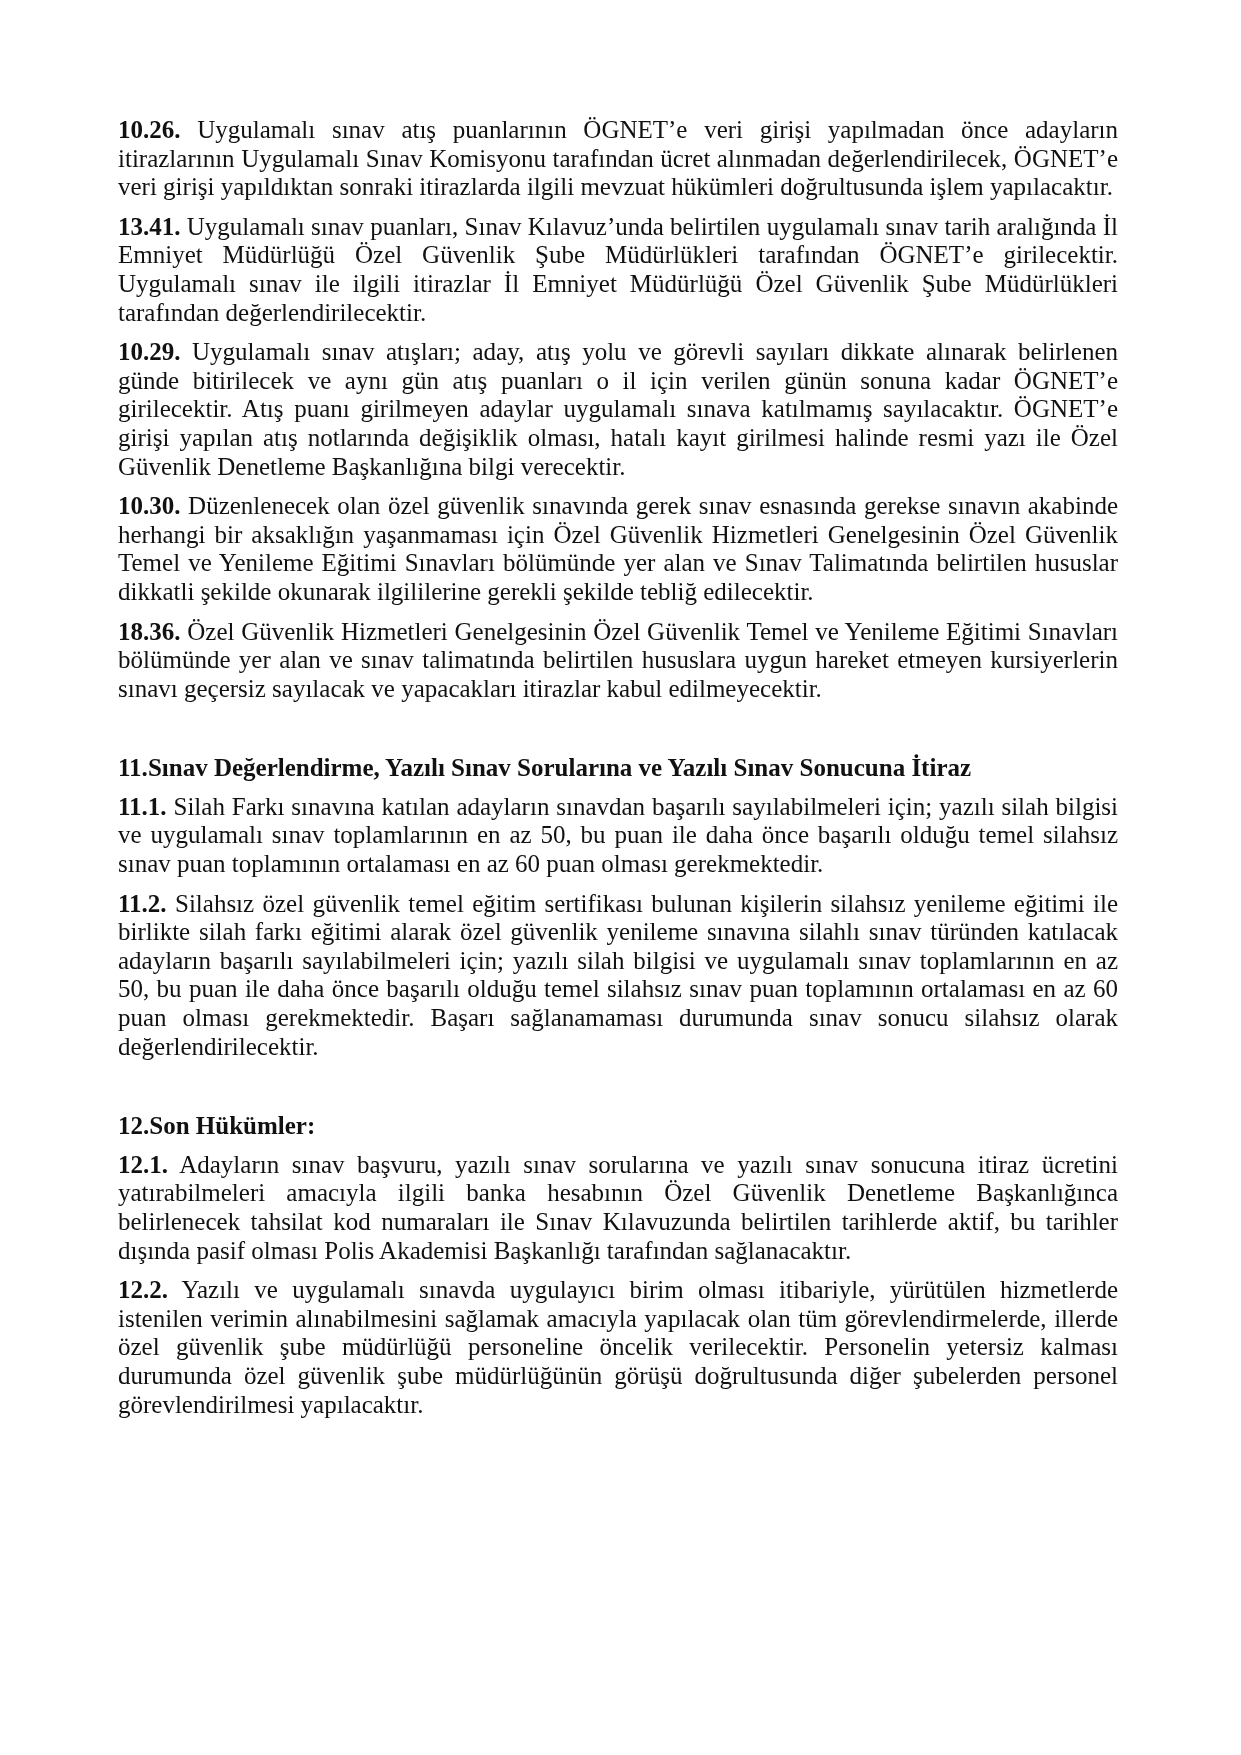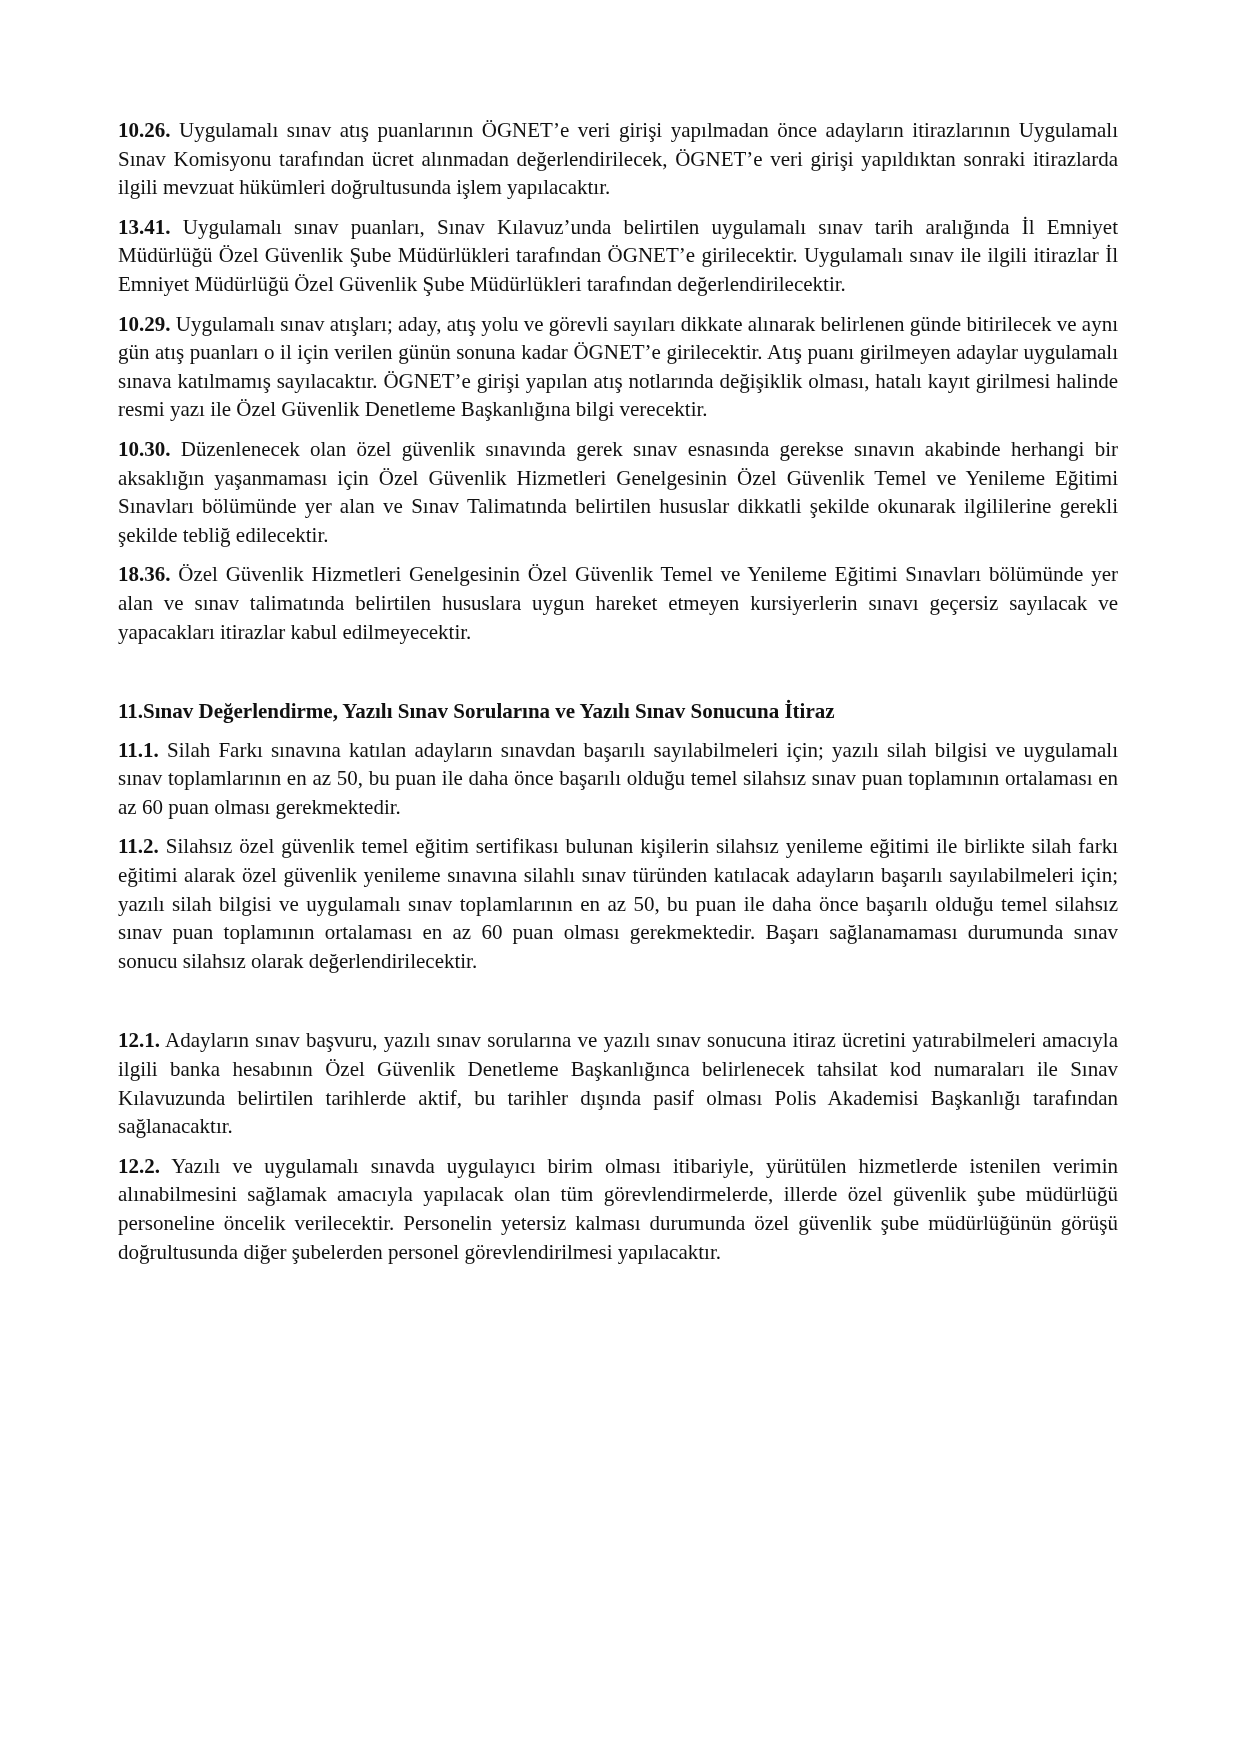--- a/index.html
+++ b/index.html
@@ -3,21 +3,21 @@
 <meta charset="utf-8">
 <style>
   html, body { margin: 0; padding: 0; background: #ffffff; }
   body { width: 1241px; height: 1755px; position: relative; overflow: hidden; }
   .page {
     position: absolute;
     left: 118px;
     top: 116px;
     width: 1000px;
     font-family: "Liberation Serif", "DejaVu Serif", serif;
-    font-size: 21px;
+    font-size: 25px;
     line-height: 28.6px;
     color: #111111;
   }
   .para {
     margin: 0 0 11px 0;
     text-align: justify;
   }
   .num { font-weight: bold; }
   .heading {
     font-weight: bold;
@@ -45,18 +45,19 @@
   <div class="gap"></div>
 
   <p class="heading"><span class="hnum">11.</span><span>Sınav Değerlendirme, Yazılı Sınav Sorularına ve Yazılı Sınav Sonucuna İtiraz</span></p>
 
   <p class="para"><span class="num">11.1.</span> <span>Silah Farkı sınavına katılan adayların sınavdan başarılı sayılabilmeleri için; yazılı silah bilgisi ve uygulamalı sınav toplamlarının en az 50, bu puan ile daha önce başarılı olduğu temel silahsız sınav puan toplamının ortalaması en az 60 puan olması gerekmektedir.</span></p>
 
   <p class="para"><span class="num">11.2.</span> <span>Silahsız özel güvenlik temel eğitim sertifikası bulunan kişilerin silahsız yenileme eğitimi ile birlikte silah farkı eğitimi alarak özel güvenlik yenileme sınavına silahlı sınav türünden katılacak adayların başarılı sayılabilmeleri için; yazılı silah bilgisi ve uygulamalı sınav toplamlarının en az 50, bu puan ile daha önce başarılı olduğu temel silahsız sınav puan toplamının ortalaması en az 60 puan olması gerekmektedir. Başarı sağlanamaması durumunda sınav sonucu silahsız olarak değerlendirilecektir.</span></p>
 
   <div class="gap"></div>
 
+  <p class="heading"><span class="hnum">12.</span><span>Son Hükümler:</span></p>
 
   <p class="para"><span class="num">12.1.</span> <span>Adayların sınav başvuru, yazılı sınav sorularına ve yazılı sınav sonucuna itiraz ücretini yatırabilmeleri amacıyla ilgili banka hesabının Özel Güvenlik Denetleme Başkanlığınca belirlenecek tahsilat kod numaraları ile Sınav Kılavuzunda belirtilen tarihlerde aktif, bu tarihler dışında pasif olması Polis Akademisi Başkanlığı tarafından sağlanacaktır.</span></p>
 
   <p class="para"><span class="num">12.2.</span> <span>Yazılı ve uygulamalı sınavda uygulayıcı birim olması itibariyle, yürütülen hizmetlerde istenilen verimin alınabilmesini sağlamak amacıyla yapılacak olan tüm görevlendirmelerde, illerde özel güvenlik şube müdürlüğü personeline öncelik verilecektir. Personelin yetersiz kalması durumunda özel güvenlik şube müdürlüğünün görüşü doğrultusunda diğer şubelerden personel görevlendirilmesi yapılacaktır.</span></p>
 
 </div>
 
 </body></html>

